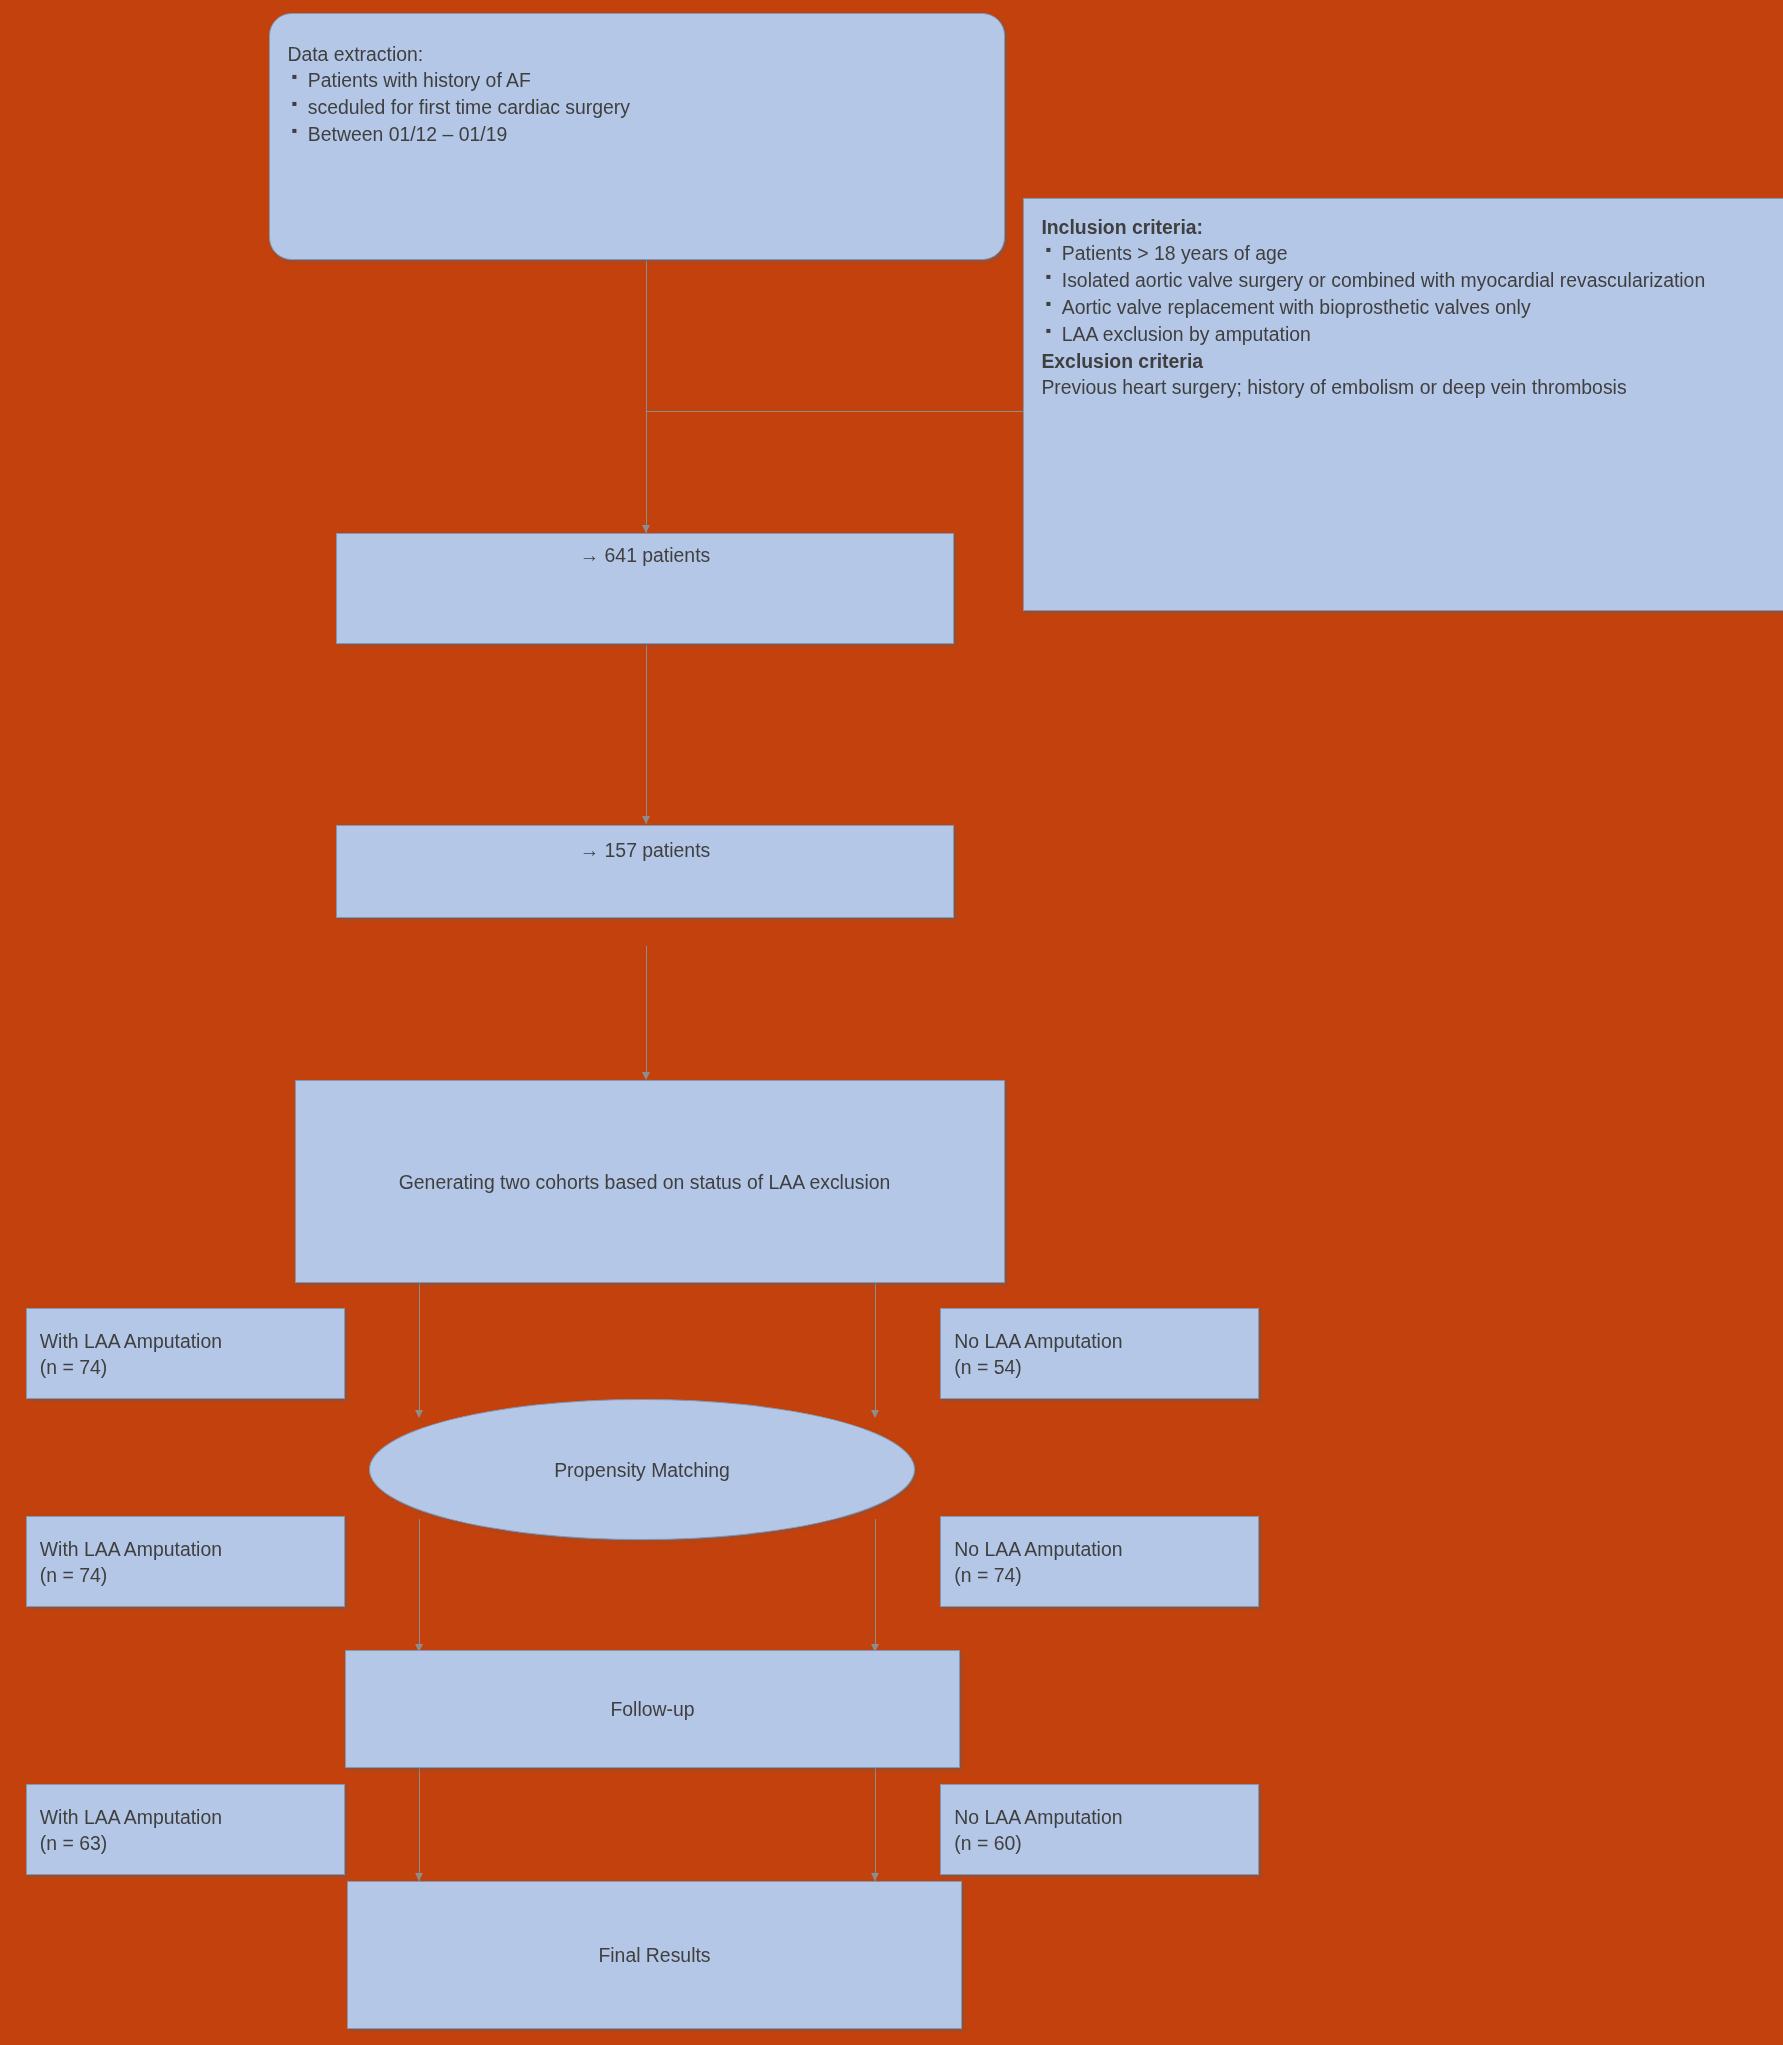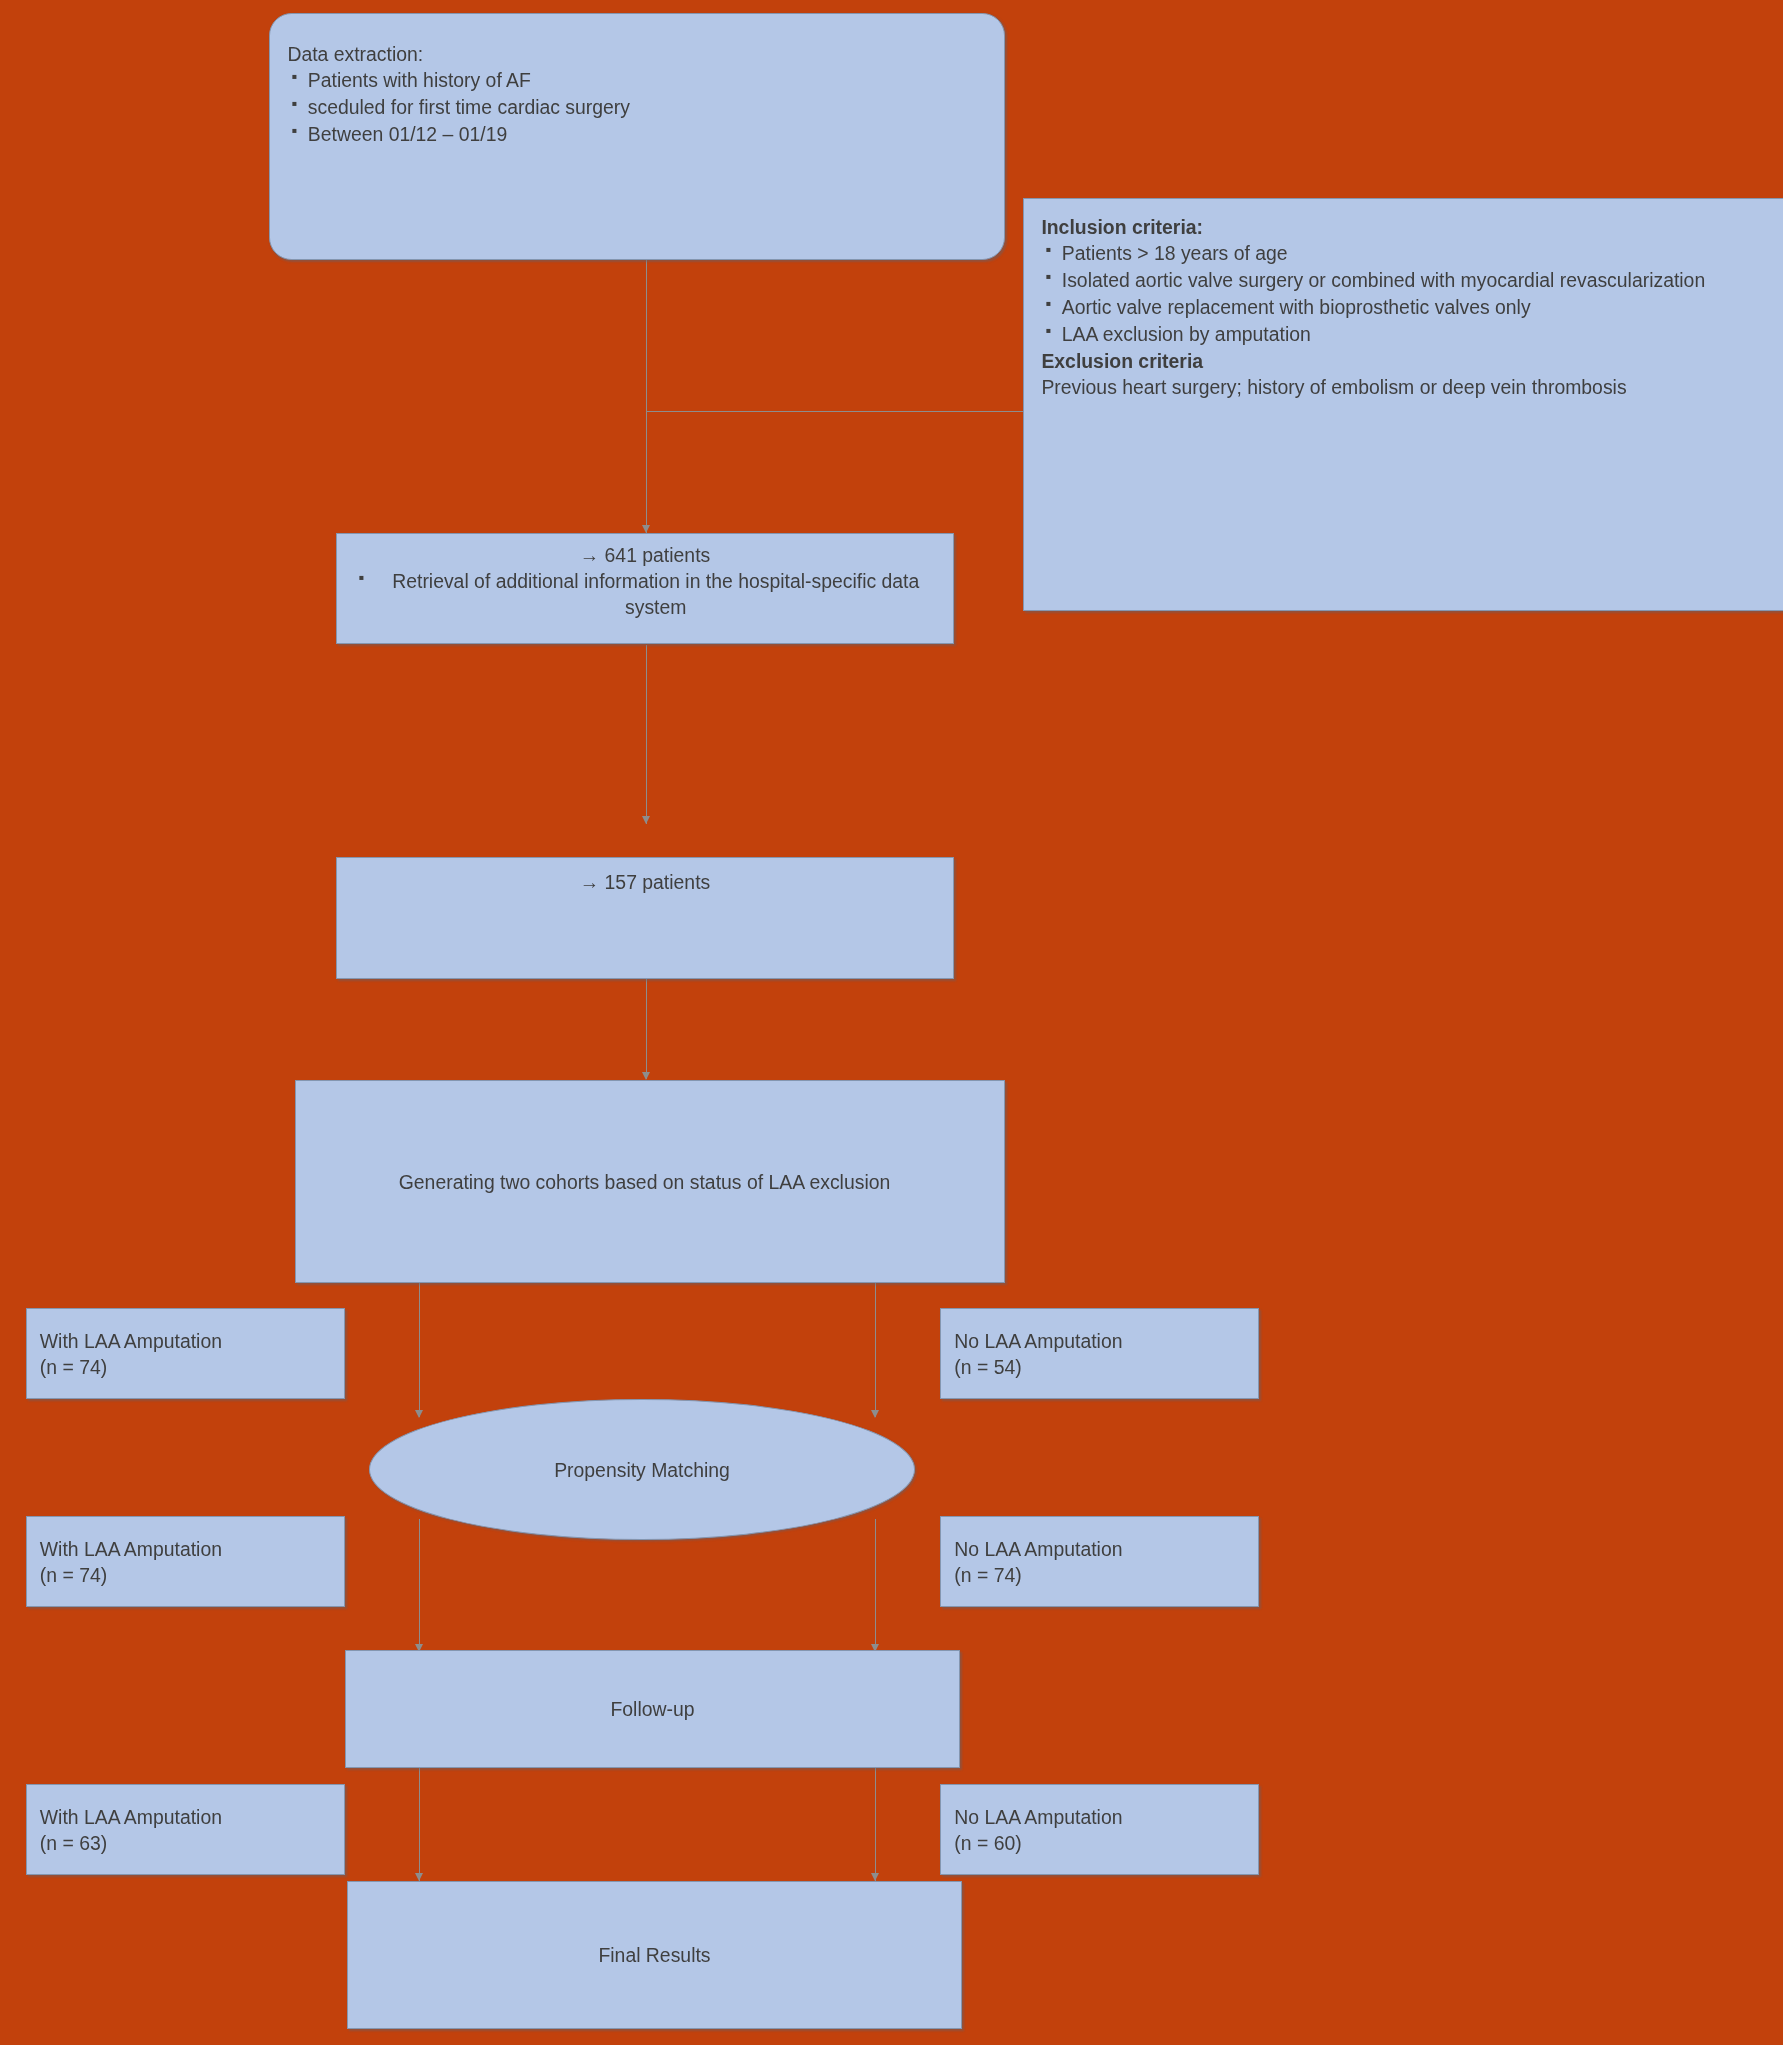--- a/index.html
+++ b/index.html
@@ -131,27 +131,24 @@
         <li>LAA exclusion by amputation</li>
       </ul>
       <div class="plain hdr">Exclusion criteria</div>
       <div class="plain">Previous heart surgery; history of embolism or deep vein thrombosis</div>
     </div>
   </div>
 
   <div class="node center topalign" style="left:336px; top:533px; width:618px; height:111px;">
     <div class="pad" style="padding-top:8.2px;">
       <div class="plain">→ 641 patients</div>
-      <ul class="blist" style="display:inline-block;text-align:center;">
-        <li style="padding-left:21.5px;">Retrieval of additional information in the hospital-specific data system</li>
-      </ul>
-    </div>
-  </div>
-
-  <div class="node center topalign" style="left:336px; top:825px; width:618px; height:122px;margin-top:32px;">
+    </div>
+  </div>
+
+  <div class="node center topalign" style="left:336px; top:825px; width:618px; height:93px;">
     <div class="pad" style="padding-top:11.2px;">
       <div class="plain">→ 157 patients</div>
     </div>
   </div>
 
   <div class="node center" style="left:295px; top:1080px; width:710px; height:203px;">
     <div class="pad" style="padding-left:30px;padding-right:41px;">Generating two cohorts based on status of LAA exclusion</div>
   </div>
 
   <div class="node left" style="left:25.5px; top:1308px; width:319px; height:91px;">

